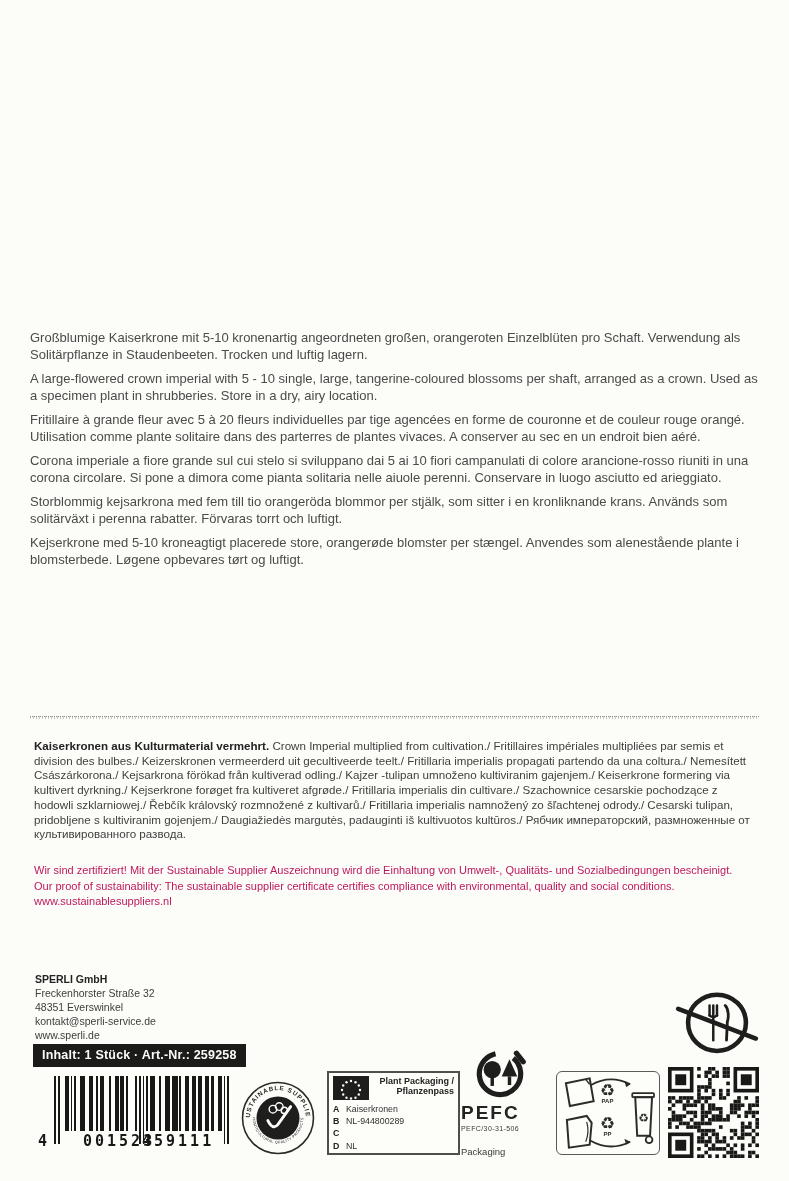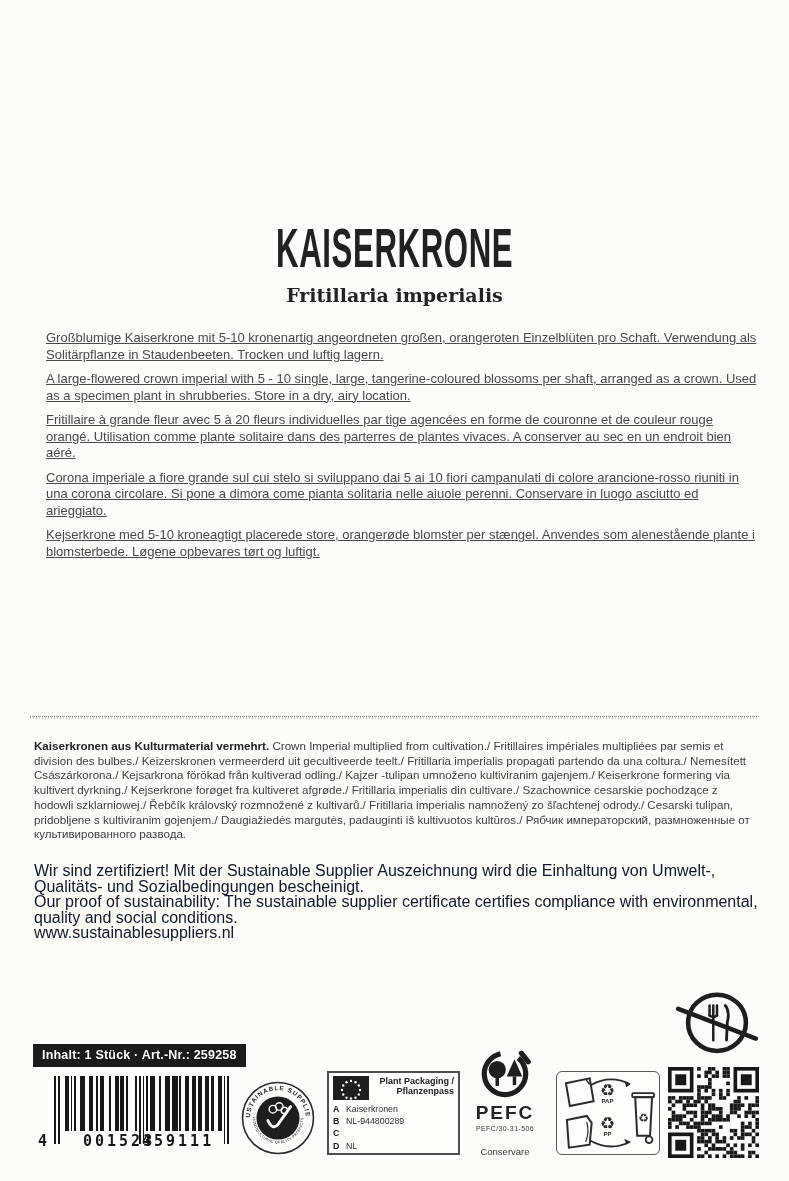--- a/index.html
+++ b/index.html
@@ -24,40 +24,40 @@
   }
   .sub-title{
     margin-top:10px;
     font-family:"DejaVu Serif", serif;
     font-size:19px;font-weight:700;color:#232321;
   }
 
   
   .descriptions{position:absolute;top:330px;left:30px;width:730px;}
   .descriptions p{
-    margin:0 0 8px 16px;
-    font-size:13px;line-height:16.5px;color:#4a4a48;text-decoration:underline;
+    margin:0 0 8px 0;
+    font-size:13px;line-height:16.5px;color:#4a4a48;
   }
 
   
   .separator{
     position:absolute;top:716px;left:30px;width:729px;height:2px;
     background:repeating-linear-gradient(90deg,#77777466 0 1.2px,transparent 1.2px 3px);
     border-top:1px dotted #8b8b88;
   }
 
   .propagation{
     position:absolute;top:739px;left:34px;width:726px;
     font-size:11.6px;line-height:14.7px;color:#3f3f3d;
   }
   .propagation .lead{font-weight:700;color:#232321;}
 
   .sustain{
     position:absolute;top:863px;left:34px;width:726px;
-    font-size:16px;line-height:15.6px;color:#0f172a;
+    font-size:11px;line-height:15.6px;color:#be185d;
   }
 
   .address{position:absolute;top:972px;left:35px;font-size:10.5px;line-height:14px;color:#3d3d3b;}
   .address .company{font-weight:700;color:#232321;}
 
   .inhalt-bar{
     position:absolute;left:33px;top:1044px;
     background:#1b1b19;color:#fbfbf8;
     font-size:12.5px;font-weight:700;letter-spacing:.2px;
     padding:4px 9px 5px 9px;
@@ -82,21 +82,21 @@
   }
   .passport .pp-head{display:flex;justify-content:space-between;}
   .passport .pp-title{
     text-align:right;font-size:9px;font-weight:700;color:#232321;line-height:10px;
   }
   .passport .pp-rows{margin-top:3px;}
   .passport .pp-row{display:flex;font-size:8.8px;line-height:12.2px;color:#302f2e;min-height:12.2px;}
   .passport .pp-key{width:13px;font-weight:700;color:#232321;}
 
   
-  .pefc{position:absolute;left:461px;top:1048px;width:88px;text-align:center;color:#232321;}
+  .pefc{position:absolute;left:461px;top:1048px;width:88px;color:#232321;}
   .pefc .pefc-name{font-size:19px;font-weight:700;letter-spacing:2px;line-height:18px;margin-top:2px;}
   .pefc .pefc-license{font-size:7px;letter-spacing:.4px;margin-top:3px;color:#3a3a38;}
   .pefc .pefc-caption{font-size:9.5px;margin-top:14px;color:#3a3a38;}
 
   .recycle-panel{
     position:absolute;left:556px;top:1071px;width:104px;height:84px;
     border:1.6px solid #5a5a58;border-radius:6px;box-sizing:border-box;
     background:#fdfdfa;
   }
 
@@ -104,45 +104,49 @@
 
   .no-food{position:absolute;left:674px;top:984px;width:86px;height:76px;}
 
   .nowrapline{display:block;}
 </style>
 </head>
 <body>
 
 <div class="sheet">
 
-  <div class="title-block">
-    <div class="main-title">KAISERKRONE</div>
-    <div class="sub-title">Fritillaria imperialis</div>
-  </div>
 
   <div class="descriptions">
     <p>Großblumige Kaiserkrone mit 5-10 kronenartig angeordneten großen, orangeroten Einzelblüten pro Schaft. Verwendung als Solitärpflanze in Staudenbeeten. Trocken und luftig lagern.</p>
     <p>A large-flowered crown imperial with 5 - 10 single, large, tangerine-coloured blossoms per shaft, arranged as a crown. Used as a specimen plant in shrubberies. Store in a dry, airy location.</p>
     <p>Fritillaire à grande fleur avec 5 à 20 fleurs individuelles par tige agencées en forme de couronne et de couleur rouge orangé. Utilisation comme plante solitaire dans des parterres de plantes vivaces. A conserver au sec en un endroit bien aéré.</p>
     <p>Corona imperiale a fiore grande sul cui stelo si sviluppano dai 5 ai 10 fiori campanulati di colore arancione-rosso riuniti in una corona circolare. Si pone a dimora come pianta solitaria nelle aiuole perenni. Conservare in luogo asciutto ed arieggiato.</p>
+    <p>Storblommig kejsarkrona med fem till tio orangeröda blommor per stjälk, som sitter i en kronliknande krans. Används som solitärväxt i perenna rabatter. Förvaras torrt och luftigt.</p>
     <p>Kejserkrone med 5-10 kroneagtigt placerede store, orangerøde blomster per stængel. Anvendes som alenestående plante i blomsterbede. Løgene opbevares tørt og luftigt.</p>
   </div>
 
   <div class="separator"></div>
 
   <div class="propagation">
     <span class="lead">Kaiserkronen aus Kulturmaterial vermehrt.</span><span> Crown Imperial multiplied from cultivation./ Fritillaires impériales multipliées par semis et division des bulbes./ Keizerskronen vermeerderd uit gecultiveerde teelt./ Fritillaria imperialis propagati partendo da una coltura./ Nemesített Császárkorona./ Kejsarkrona förökad från kultiverad odling./ Kajzer -tulipan umnoženo kultiviranim gajenjem./ Keiserkrone formering via kultivert dyrkning./ Kejserkrone forøget fra kultiveret afgrøde./ Fritillaria imperialis din cultivare./ Szachownice cesarskie pochodzące z hodowli szklarniowej./ Řebčík královský rozmnožené z kultivarů./ Fritillaria imperialis namnožený zo šľachtenej odrody./ Cesarski tulipan, pridobljene s kultiviranim gojenjem./ Daugiažiedės margutės, padauginti iš kultivuotos kultūros./ Рябчик императорский, размноженные от культивированного развода.</span>
   </div>
 
   <div class="sustain">
     <span class="nowrapline">Wir sind zertifiziert! Mit der Sustainable Supplier Auszeichnung wird die Einhaltung von Umwelt-, Qualitäts- und Sozialbedingungen bescheinigt.</span>
     <span class="nowrapline">Our proof of sustainability: The sustainable supplier certificate certifies compliance with environmental, quality and social conditions.</span>
     <span class="nowrapline">www.sustainablesuppliers.nl</span>
   </div>
 
+  <div class="address">
+    <div class="company">SPERLI GmbH</div>
+    <div>Freckenhorster Straße 32</div>
+    <div>48351 Everswinkel</div>
+    <div>kontakt@sperli-service.de</div>
+    <div>www.sperli.de</div>
+  </div>
 
   <div class="inhalt-bar">Inhalt: 1 Stück · Art.-Nr.: 259258</div>
 
   <div class="barcode">
     <div class="bars">
         <div style="width: 1.85px; flex: 0 0 1.85px; height: 68px; background: rgb(24, 24, 22);"></div>
         <div style="width: 1.85px; flex: 0 0 1.85px; height: 68px; background: transparent;"></div>
         <div style="width: 1.85px; flex: 0 0 1.85px; height: 68px; background: rgb(24, 24, 22);"></div>
         <div style="width: 1.85px; flex: 0 0 1.85px; height: 55px; background: transparent;"></div>
         <div style="width: 1.85px; flex: 0 0 1.85px; height: 55px; background: transparent;"></div>
@@ -312,21 +316,21 @@
     <svg viewBox="0 0 90 58" width="78" height="50">
       <circle cx="45" cy="30" r="24" fill="none" stroke="#1e1e1c" stroke-width="6" stroke-dasharray="128 23" transform="rotate(-50 45 30)"></circle>
       <path d="M 64,6 L 72,16" stroke="#1e1e1c" stroke-width="6" stroke-linecap="round"></path>
       <circle cx="36" cy="25" r="10" fill="#1e1e1c"></circle>
       <rect x="34" y="31" width="4" height="13" fill="#1e1e1c"></rect>
       <polygon points="56,13 65,33 47,33" fill="#1e1e1c"></polygon>
       <rect x="54" y="33" width="4" height="10" fill="#1e1e1c"></rect>
     </svg>
     <div class="pefc-name">PEFC</div>
     <div class="pefc-license">PEFC/30-31-506</div>
-    <div class="pefc-caption">Conservare</div>
+    <div class="pefc-caption">Packaging</div>
   </div>
 
   <div class="recycle-panel">
     <svg viewBox="0 0 101 80" width="100" height="80">
 
       <g>
         <polygon points="9,11 33,6 37,29 13,34" fill="none" stroke="#2b2b29" stroke-width="2"></polygon>
         <line x1="29" y1="7" x2="33" y2="12" stroke="#2b2b29" stroke-width="1.4"></line>
       </g>
 

